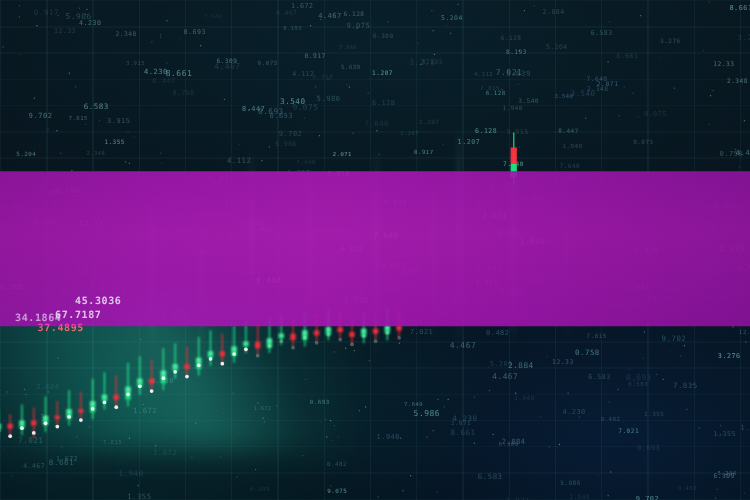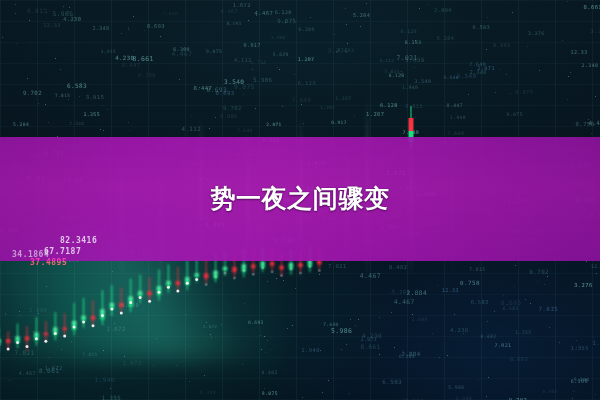--- a/index.html
+++ b/index.html
@@ -790,22 +790,21 @@
   <div class="streak" style="left:346px; top:140px; height:130px; opacity:.38;"></div>
   <div class="streak" style="left:366px; top:100px; height:180px; opacity:.5;"></div>
   <div class="streak" style="left:410px; top:110px; height:165px; opacity:.62;"></div>
   <div class="streak" style="left:452px; top:150px; height:120px; opacity:.3;"></div>
   <div class="streak" style="left:121px; top:150px; height:130px; opacity:.4;"></div>
   <div class="streak" style="left:160px; top:160px; height:120px; opacity:.34;"></div>
 
   <div id="band"></div>
   <div id="band-tint"></div>
 
-  <div class="white-num" style="left:60px; top:236px;">82.3416</div>
+  <div class="white-num" style="left:60px; top:236px;">45.3036</div>
   <div class="white-num" style="left:44px; top:247px;">67.7187</div>
   <div class="white-num" style="left:12px; top:250px; opacity:.75;">34.1864</div>
   <div class="red-num" style="left:30px; top:258px;">37.4895</div>
 
   <div id="headline">
-    <div class="hl-line">势一夜之间骤变</div>
   </div>
 
 </div>
 
 </body></html>

